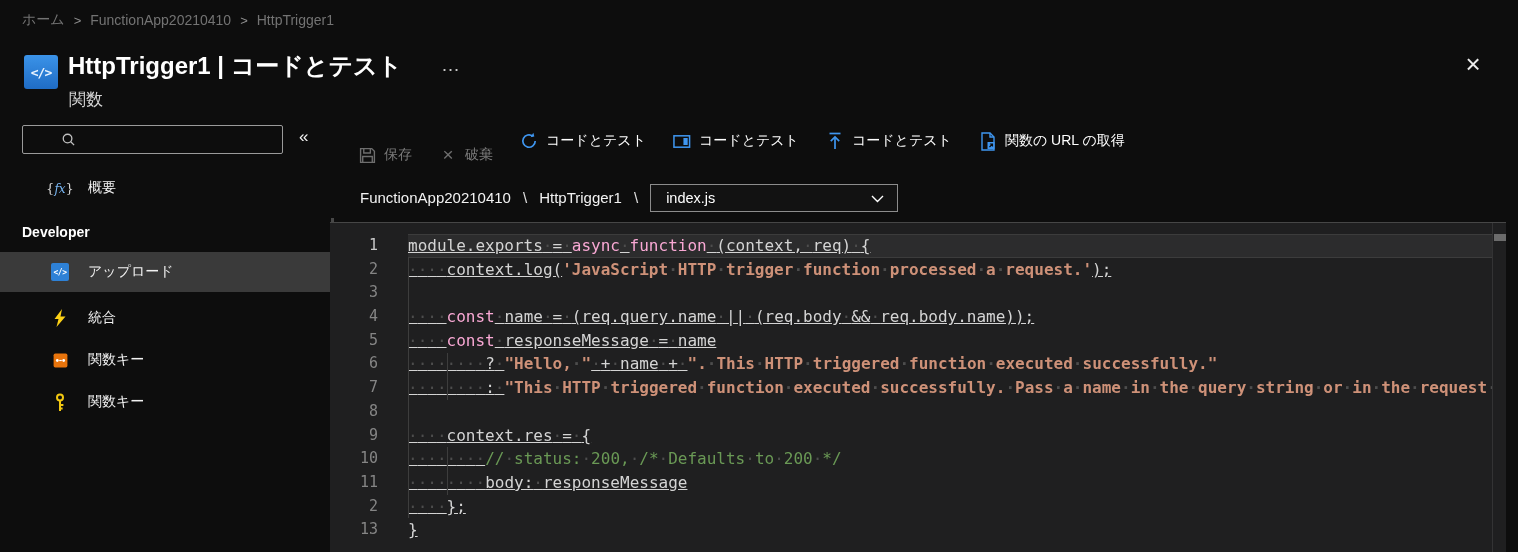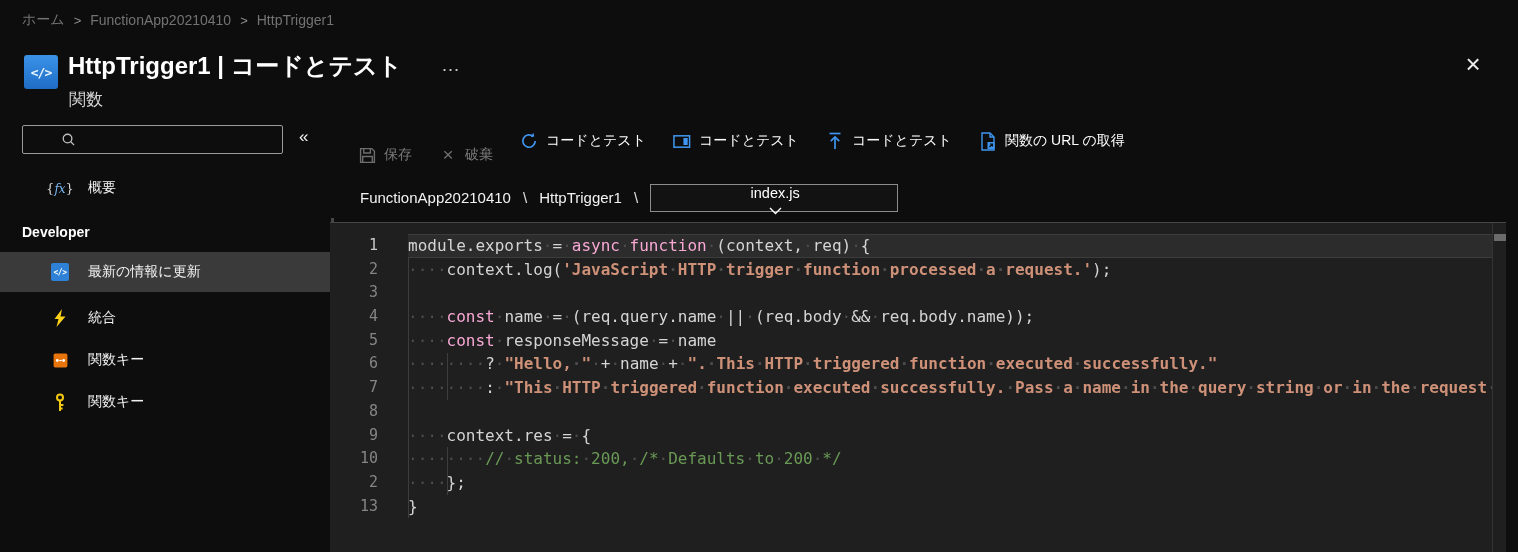--- a/index.html
+++ b/index.html
@@ -48,33 +48,33 @@
   .tb-btn { display:flex; align-items:center; gap:8px; font-size:14px; color:#ffffff; cursor:pointer; white-space:nowrap; }
   .tb-btn .ic { color:#3f96f0; width:18px; height:18px; display:flex; align-items:center; justify-content:center; }
   .tb-btn.disabled { color:#7a7a7a; cursor:default;margin-top:28px; }
   .tb-btn.disabled .ic { color:#6e6e6e; }
   .x-glyph { font-size:19px; line-height:18px; }
   
   .filebar { position:absolute; left:360px; top:183px; height:29px; display:flex; align-items:center; font-size:15px; color:#f2f2f2; }
   .filebar .seg { white-space:nowrap; }
   .filebar .fsep { margin:0 12px; color:#e0e0e0; }
   .file-select { width:248px; height:28px; border:1px solid #8c8c8c; display:flex; align-items:center;
-    justify-content:space-between; padding:0 13px 0 15px; cursor:pointer; background:#121212;flex-direction:column; }
+    justify-content:space-between; padding:0 13px 0 15px; cursor:pointer; background:#121212; }
   .file-select .val { font-size:14.5px; color:#fff; }
   
   .editor-divider { position:absolute; left:330px; top:222px; width:1176px; height:1px; background:#464646; }
   .editor { position:absolute; left:330px; top:223px; width:1176px; bottom:0; background:#1f1f20; overflow:hidden;
     font-family:"DejaVu Sans Mono","Liberation Mono",monospace; font-size:16px; }
   .code-area { position:absolute; left:0; right:14px; top:11px; }
   .code-line { display:flex; height:23.7px; line-height:23.7px; white-space:pre; }
   .gutter { width:78px; flex:none; text-align:right; padding-right:30px; color:#858585; font-size:15px; }
   .gutter.active { color:#c8c8c8; }
   .line-content { flex:1; overflow:hidden; color:#d4d4d4; }
   .line-content.active { background:#2c2c2d; box-shadow:inset 0 1px 0 #3c3c3c, inset 0 -1px 0 #3c3c3c; }
-  .tk-p { color:#d4d4d4; } .tk-k { color:#f9a8d4; } .tk-s { color:#ce9178;font-weight:bold; } .tk-c { color:#6a9955; }
+  .tk-p { color:#d4d4d4;text-decoration:underline; } .tk-k { color:#f9a8d4; } .tk-s { color:#ce9178;font-weight:bold; } .tk-c { color:#6a9955; }
   .ws { color:#4d4d4d; }
   .guide { position:absolute; width:1px; background:#3d3d3d; }
   .g0 { left:78px; top:34.7px; height:260.7px; }
   .g4a { left:116.5px; top:129.5px; height:47.4px; }
   .g4b { left:116.5px; top:224.3px; height:47.4px; }
   .vscroll { position:absolute; right:0; top:0; width:14px; bottom:0; border-left:1px solid #333334; }
   .vthumb { position:absolute; top:11px; left:1px; width:13px; height:7px; background:#6b6b6b; cursor:pointer; }
 </style>
 </head>
 <body>
@@ -108,21 +108,21 @@
       <div class="nav-item" style="top: 58px;">
         <span class="nav-ic">
           <span class="fx-icon">{<i>fx</i>}</span>
         </span>
         <span>概要</span>
       </div>
       <div class="nav-item selected" style="top: 142px;">
         <span class="nav-ic">
           <span class="codetest-icon">&lt;/&gt;</span>
         </span>
-        <span>最新の情報に更新</span>
+        <span>アップロード</span>
       </div>
       <div class="nav-item" style="top: 188px;">
         <span class="nav-ic">
           <svg width="16" height="18" viewBox="0 0 16 18">
             <path d="M10 0L2.5 10h4L4.5 18l9-10.5H8.5z" fill="#fcd116"></path>
           </svg>
         </span>
         <span>統合</span>
       </div>
       <div class="nav-item" style="top: 230px;">
@@ -227,20 +227,21 @@
       <div class="code-line"><div class="gutter active">1</div><div class="line-content active"><span class="tk-p">module.exports<span class="ws">·</span>=<span class="ws">·</span></span><span class="tk-k">async</span><span class="tk-p"><span class="ws">·</span></span><span class="tk-k">function</span><span class="tk-p"><span class="ws">·</span>(context,<span class="ws">·</span>req)<span class="ws">·</span>{</span></div></div>
       <div class="code-line"><div class="gutter">2</div><div class="line-content"><span class="tk-p"><span class="ws">·</span><span class="ws">·</span><span class="ws">·</span><span class="ws">·</span>context.log(</span><span class="tk-s">'JavaScript<span class="ws">·</span>HTTP<span class="ws">·</span>trigger<span class="ws">·</span>function<span class="ws">·</span>processed<span class="ws">·</span>a<span class="ws">·</span>request.'</span><span class="tk-p">);</span></div></div>
       <div class="code-line"><div class="gutter">3</div><div class="line-content"></div></div>
       <div class="code-line"><div class="gutter">4</div><div class="line-content"><span class="tk-p"><span class="ws">·</span><span class="ws">·</span><span class="ws">·</span><span class="ws">·</span></span><span class="tk-k">const</span><span class="tk-p"><span class="ws">·</span>name<span class="ws">·</span>=<span class="ws">·</span>(req.query.name<span class="ws">·</span>||<span class="ws">·</span>(req.body<span class="ws">·</span>&amp;&amp;<span class="ws">·</span>req.body.name));</span></div></div>
       <div class="code-line"><div class="gutter">5</div><div class="line-content"><span class="tk-p"><span class="ws">·</span><span class="ws">·</span><span class="ws">·</span><span class="ws">·</span></span><span class="tk-k">const</span><span class="tk-p"><span class="ws">·</span>responseMessage<span class="ws">·</span>=<span class="ws">·</span>name</span></div></div>
       <div class="code-line"><div class="gutter">6</div><div class="line-content"><span class="tk-p"><span class="ws">·</span><span class="ws">·</span><span class="ws">·</span><span class="ws">·</span><span class="ws">·</span><span class="ws">·</span><span class="ws">·</span><span class="ws">·</span>?<span class="ws">·</span></span><span class="tk-s">"Hello,<span class="ws">·</span>"</span><span class="tk-p"><span class="ws">·</span>+<span class="ws">·</span>name<span class="ws">·</span>+<span class="ws">·</span></span><span class="tk-s">".<span class="ws">·</span>This<span class="ws">·</span>HTTP<span class="ws">·</span>triggered<span class="ws">·</span>function<span class="ws">·</span>executed<span class="ws">·</span>successfully."</span></div></div>
       <div class="code-line"><div class="gutter">7</div><div class="line-content"><span class="tk-p"><span class="ws">·</span><span class="ws">·</span><span class="ws">·</span><span class="ws">·</span><span class="ws">·</span><span class="ws">·</span><span class="ws">·</span><span class="ws">·</span>:<span class="ws">·</span></span><span class="tk-s">"This<span class="ws">·</span>HTTP<span class="ws">·</span>triggered<span class="ws">·</span>function<span class="ws">·</span>executed<span class="ws">·</span>successfully.<span class="ws">·</span>Pass<span class="ws">·</span>a<span class="ws">·</span>name<span class="ws">·</span>in<span class="ws">·</span>the<span class="ws">·</span>query<span class="ws">·</span>string<span class="ws">·</span>or<span class="ws">·</span>in<span class="ws">·</span>the<span class="ws">·</span>request<span class="ws">·</span>bodyforapersonalizedresponse."</span></div></div>
       <div class="code-line"><div class="gutter">8</div><div class="line-content"></div></div>
       <div class="code-line"><div class="gutter">9</div><div class="line-content"><span class="tk-p"><span class="ws">·</span><span class="ws">·</span><span class="ws">·</span><span class="ws">·</span>context.res<span class="ws">·</span>=<span class="ws">·</span>{</span></div></div>
       <div class="code-line"><div class="gutter">10</div><div class="line-content"><span class="tk-p"><span class="ws">·</span><span class="ws">·</span><span class="ws">·</span><span class="ws">·</span><span class="ws">·</span><span class="ws">·</span><span class="ws">·</span><span class="ws">·</span></span><span class="tk-c">//<span class="ws">·</span>status:<span class="ws">·</span>200,<span class="ws">·</span>/*<span class="ws">·</span>Defaults<span class="ws">·</span>to<span class="ws">·</span>200<span class="ws">·</span>*/</span></div></div>
+      <div class="code-line"><div class="gutter">11</div><div class="line-content"><span class="tk-p"><span class="ws">·</span><span class="ws">·</span><span class="ws">·</span><span class="ws">·</span><span class="ws">·</span><span class="ws">·</span><span class="ws">·</span><span class="ws">·</span>body:<span class="ws">·</span>responseMessage</span></div></div>
       <div class="code-line"><div class="gutter">2</div><div class="line-content"><span class="tk-p"><span class="ws">·</span><span class="ws">·</span><span class="ws">·</span><span class="ws">·</span>};</span></div></div>
       <div class="code-line"><div class="gutter">13</div><div class="line-content"><span class="tk-p">}</span></div></div>
     </div>
   <div class="guide g0"></div>
   <div class="guide g4a"></div>
   <div class="guide g4b"></div>
   <div class="vscroll">
     <div class="vthumb"></div>
   </div>
 </div>

